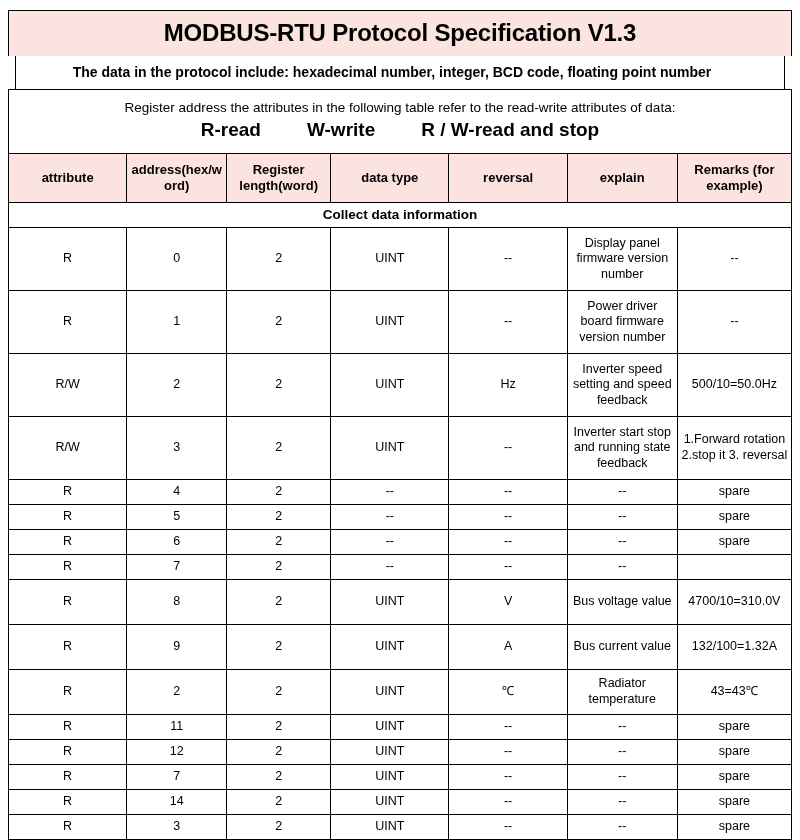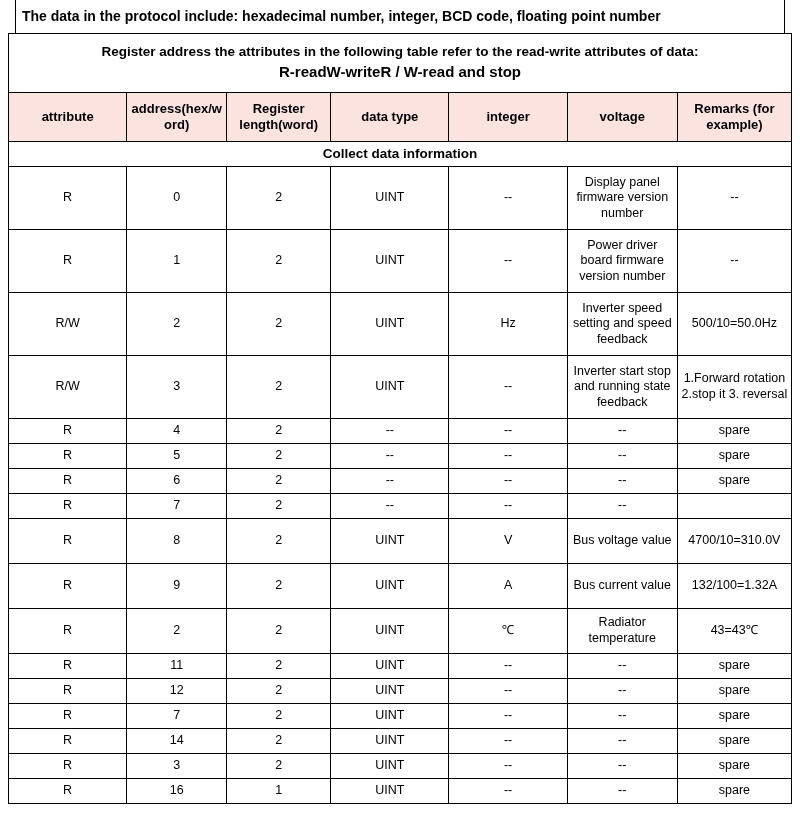--- a/index.html
+++ b/index.html
@@ -33,20 +33,21 @@
   .title-bar .title {
     font-size: 24px;
     font-weight: bold;
     letter-spacing: -0.2px;
   }
   .subtitle-bar {
     background: #ffffff;
     border: 1px solid #000000;
     border-top: none;
     border-bottom: none;
+    text-align: center;
     padding: 8px 22px 9px 6px;
     margin: 0 15px;
     box-sizing: border-box;
   }
   .subtitle-bar .subtitle {
     font-size: 14px;
     font-weight: bold;
   }
   .note-bar {
     background: #ffffff;
@@ -54,27 +55,27 @@
     border-top: 1px solid #000000;
     border-bottom: none;
     text-align: center;
     padding: 10px 6px 8px 6px;
     margin: 0 8px;
     box-sizing: border-box;
   }
   .note-line1 {
     font-size: 13.5px;
     margin-bottom: 4px;
-    font-weight: bold;
   }
   .legend {
-    font-size: 15px;
+    font-size: 19px;
     font-weight: bold;
     display: flex;
     justify-content: center;
+    gap: 46px;
     padding-bottom: 4px;
   }
   table.spec {
     border-collapse: collapse;
     width: calc(100% - 16px);
     margin: 0 8px 0 8px;
     table-layout: fixed;
   }
   table.spec th, table.spec td {
     border: 1px solid #000000;
@@ -114,20 +115,23 @@
   .col-type { width: 116px; }
   .col-desc { width: 116px; }
   .col-expl { width: 108px; }
   .col-rem  { width: 112px; }
 </style>
 </head>
 <body>
 
 <div class="page">
 
+  <div class="title-bar">
+    <div class="title">MODBUS-RTU Protocol Specification V1.3</div>
+  </div>
 
   <div class="subtitle-bar">
     <div class="subtitle">The data in the protocol include: hexadecimal number, integer, BCD code, floating point number</div>
   </div>
 
   <div class="note-bar">
     <div class="note-line1">Register address the attributes in the following table refer to the read-write attributes of data:</div>
     <div class="legend">
       <span>R-read</span>
       <span>W-write</span>
@@ -144,22 +148,22 @@
       <col class="col-desc">
       <col class="col-expl">
       <col class="col-rem">
     </colgroup>
     <thead>
       <tr>
         <th>attribute</th>
         <th>address(hex/word)</th>
         <th>Register length(word)</th>
         <th>data type</th>
-        <th>integer</th>
-        <th>voltage</th>
+        <th>reversal</th>
+        <th>explain</th>
         <th>Remarks (for example)</th>
       </tr>
     </thead>
     <tbody id="table-body">
       <tr class="section">
         <td colspan="7">Collect data information</td>
       </tr>
     <tr class="tall">
           <td>R</td>
           <td>0</td>

